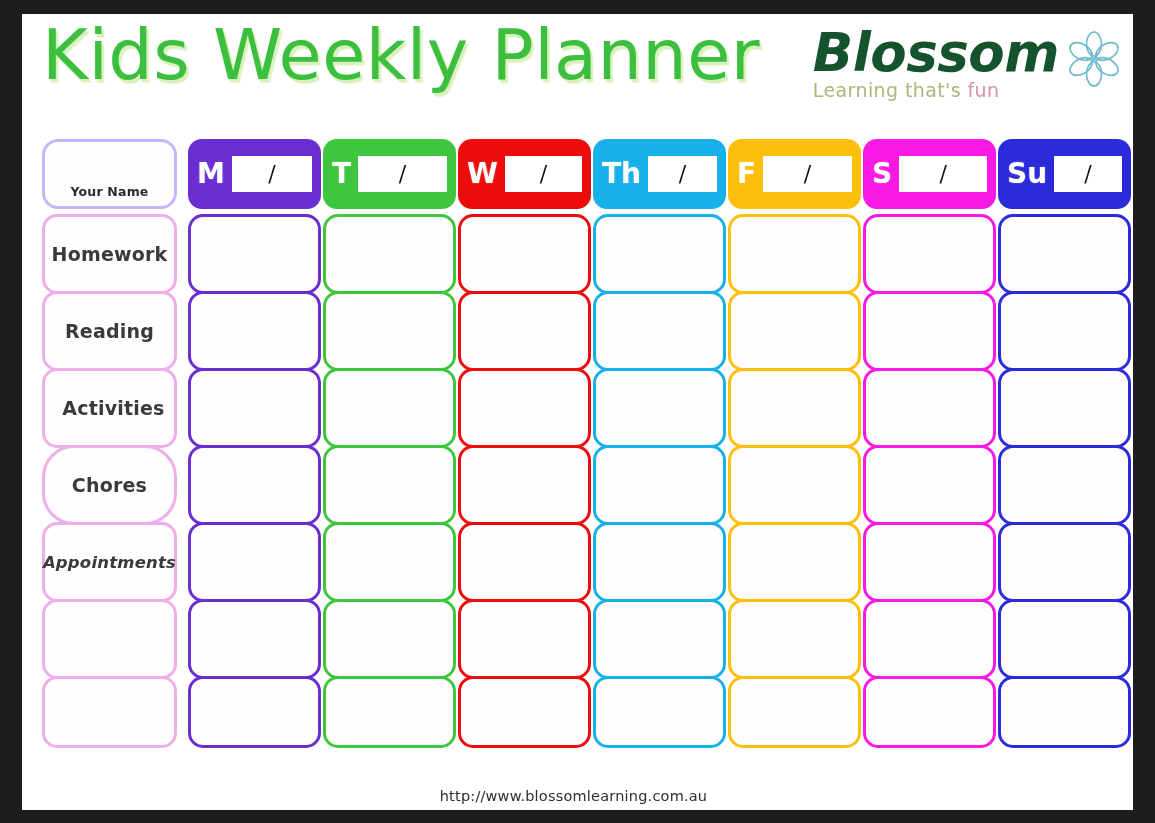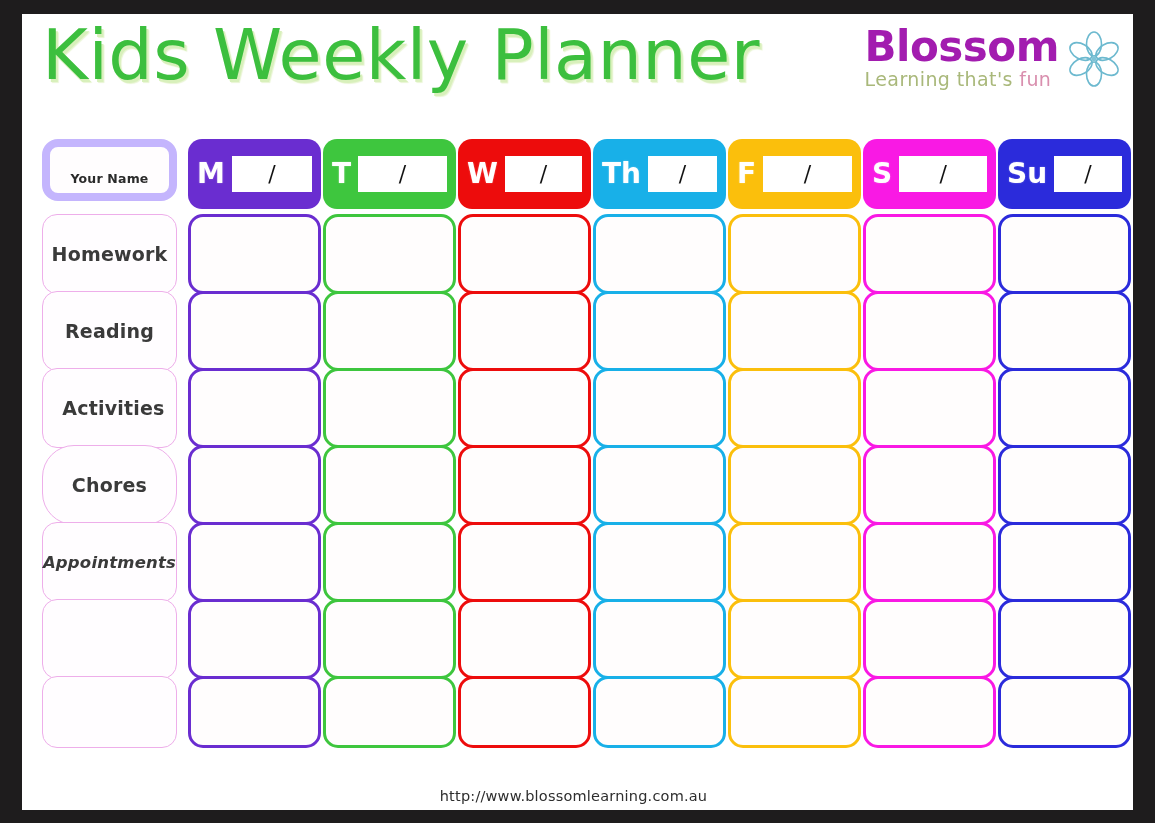--- a/index.html
+++ b/index.html
@@ -59,25 +59,26 @@
     top: 12px;
     display: flex;
     align-items: flex-start;
     gap: 4px;
   }
 
   .brand-text { display: flex; flex-direction: column; align-items: flex-start; }
 
   .brand-name {
     font-family: "DejaVu Sans", sans-serif;
-    font-size: 42px;
+    font-size: 53px;
     font-weight: bold;
     line-height: 1.02;
-    color: #a21caf;
+    color: #14532d;
     letter-spacing: -0.5px;
+    font-style: italic;
   }
 
   .brand-tag {
     font-family: "DejaVu Sans", sans-serif;
     font-size: 19px;
     line-height: 1.15;
     color: #a9b87a;
     letter-spacing: 0.4px;
     white-space: nowrap;
   }
@@ -104,22 +105,22 @@
     background: #fffdfd;
   }
 
   
   .label-col-w  { width: 135px; min-width: 135px; margin-right: 11px; }
   .day-col-w    { width: 133px; min-width: 133px; margin-right: 2px; }
   .day-col-w:last-child { margin-right: 0; }
 
   
   .name-cell {
-    height: 62px;
-    border: 8px solid #c4b5fd;
+    height: 70px;
+    border: 3px solid #c4b5fd;
     border-radius: 16px;
     display: flex;
     align-items: flex-end;
     justify-content: center;
     padding-bottom: 7px;
     background: #fffdfe;
   }
   .name-cell-label {
     font-family: "DejaVu Sans", sans-serif;
     font-size: 12.5px;
@@ -159,21 +160,21 @@
     font-size: 22px;
     color: #111111;
     line-height: 1;
   }
 
   
   .row-body { margin-top: -3px; }
 
   .label-cell {
     height: 80px;
-    border: 1px solid #701a75;
+    border: 3px solid #701a75;
     border-radius: 15px;
     display: flex;
     align-items: center;
     justify-content: center;
     background: #fffdff;
   }
   .label-cell-text {
     font-family: "DejaVu Sans", sans-serif;
     font-size: 19px;
     font-weight: bold;

